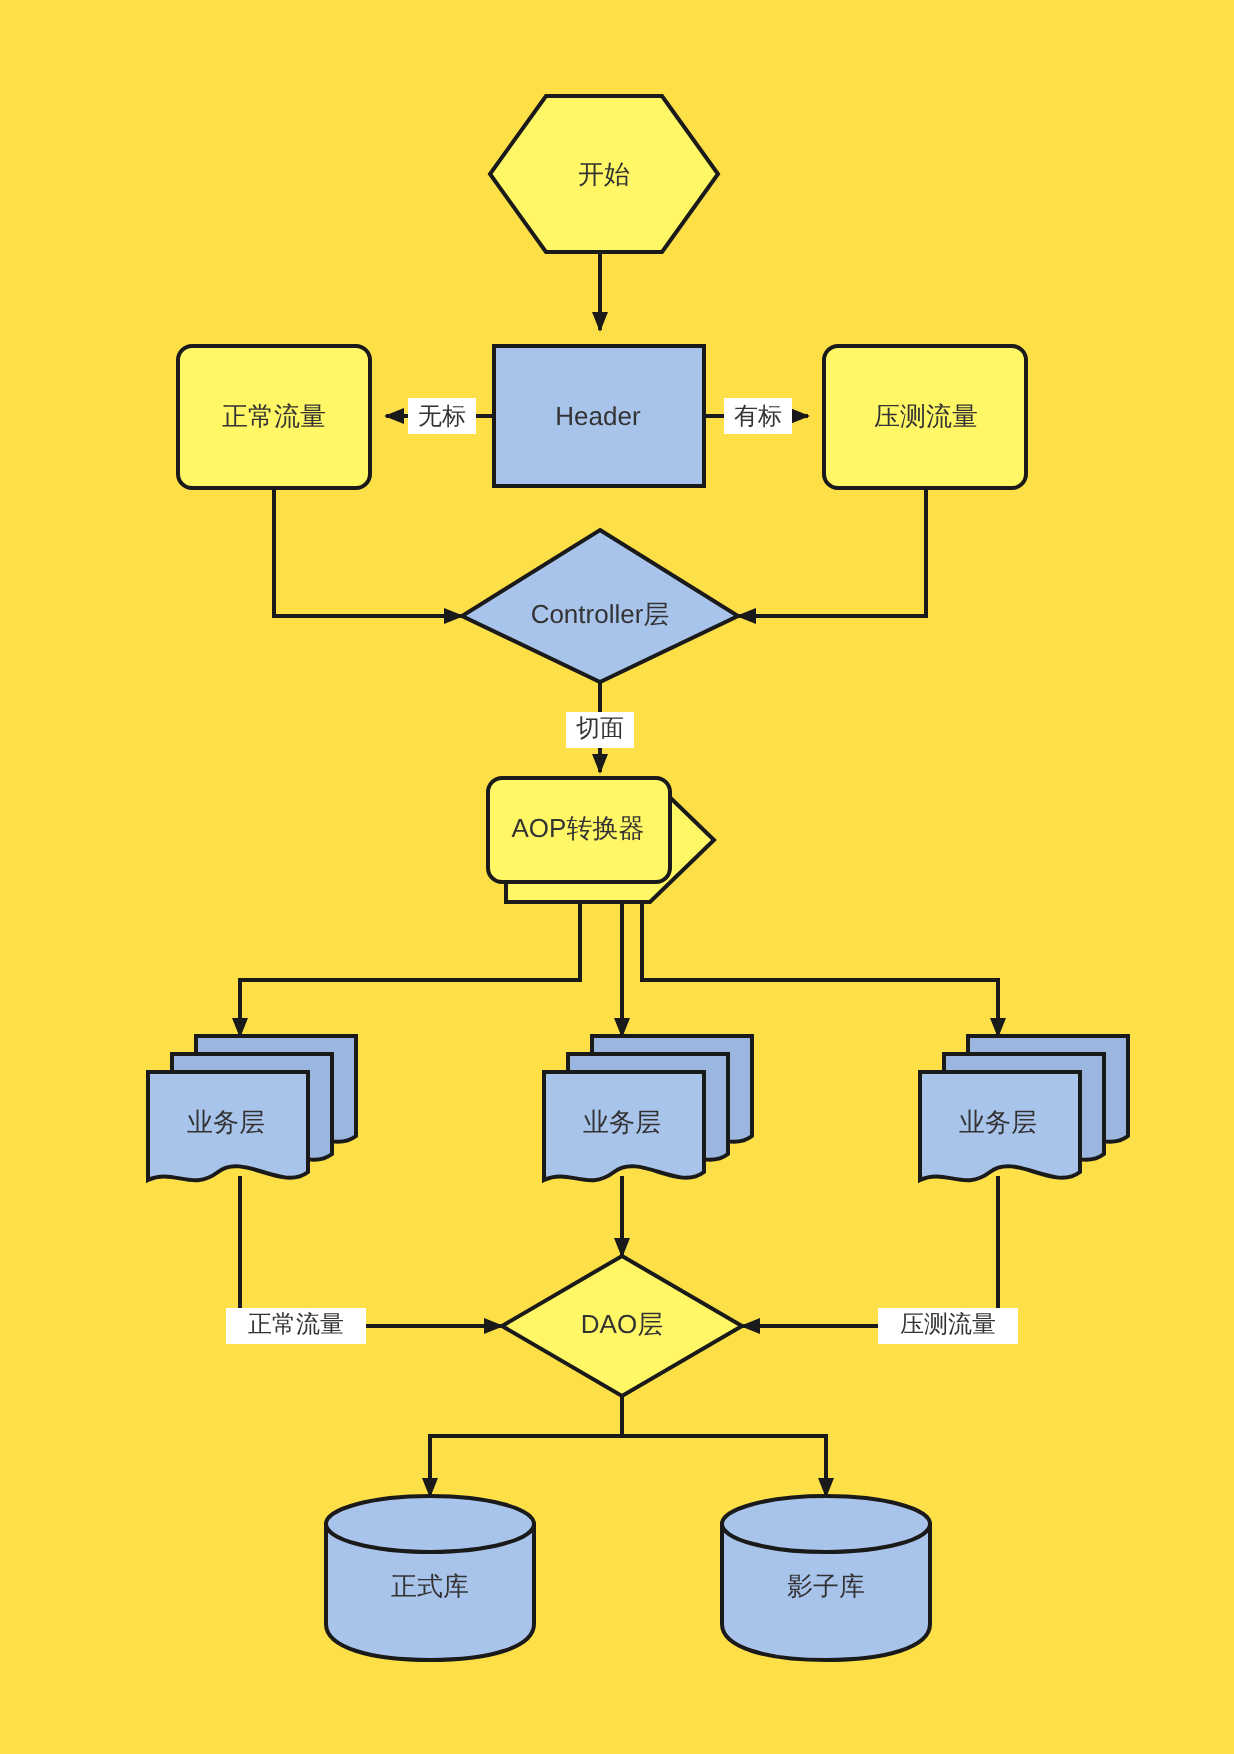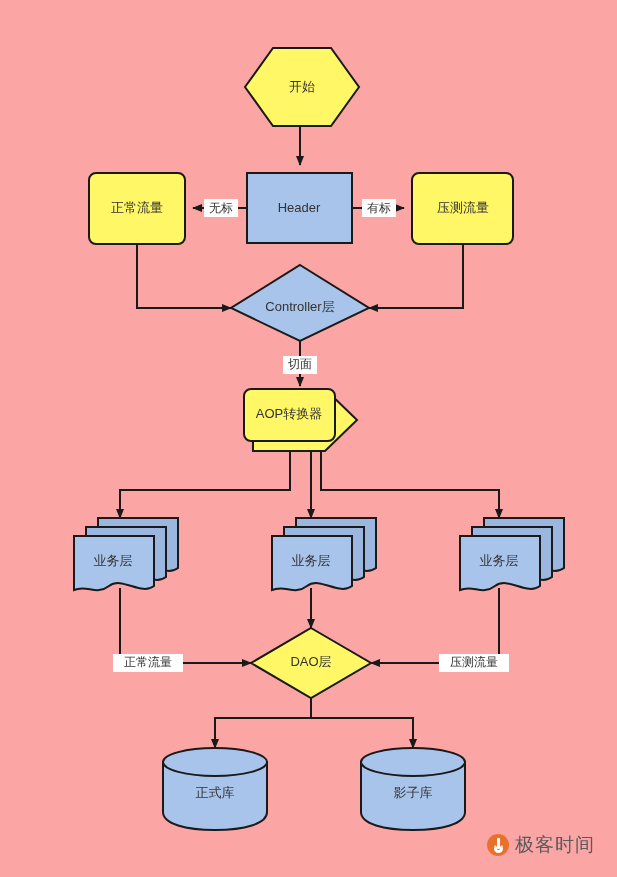--- a/index.html
+++ b/index.html
@@ -7,21 +7,21 @@
     padding: 0;
     background: #ffffff;
   }
   body {
     font-family: "Liberation Sans", "DejaVu Sans", sans-serif;
   }
   #canvas {
     position: relative;
     width: 617px;
     height: 877px;
-    background: #fca5a5;
+    background: #fde047;
     overflow: hidden;
     text-decoration: underline;
   }
   #diagram-svg {
     position: absolute;
     left: 0;
     top: 0;
     width: 617px;
     height: 877px;
   }
@@ -218,18 +218,14 @@
       <text class="edge-text" x="300" y="365">切面</text>
 
       <rect x="113" y="654" width="70" height="18" fill="#ffffff"></rect>
       <text class="edge-text" x="148" y="663">正常流量</text>
 
       <rect x="439" y="654" width="70" height="18" fill="#ffffff"></rect>
       <text class="edge-text" x="474" y="663">压测流量</text>
     </g>
   </svg>
 
-  <div class="watermark" style="left:487px; top:832px;">
-    <div class="watermark-mark"></div>
-    <div class="watermark-text">极客时间</div>
-  </div>
 
 </div>
 
 </body></html>

